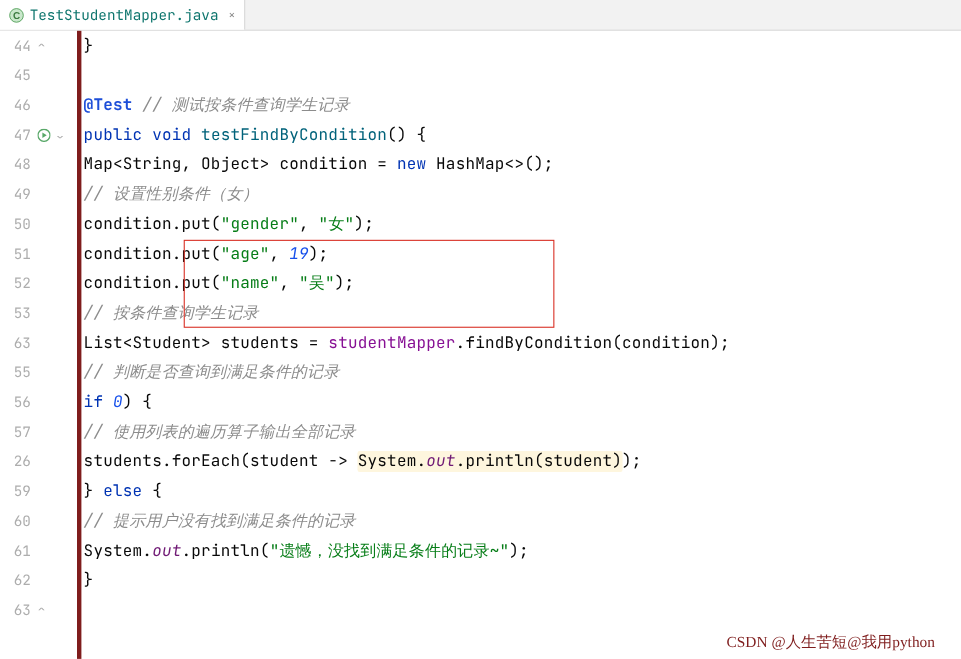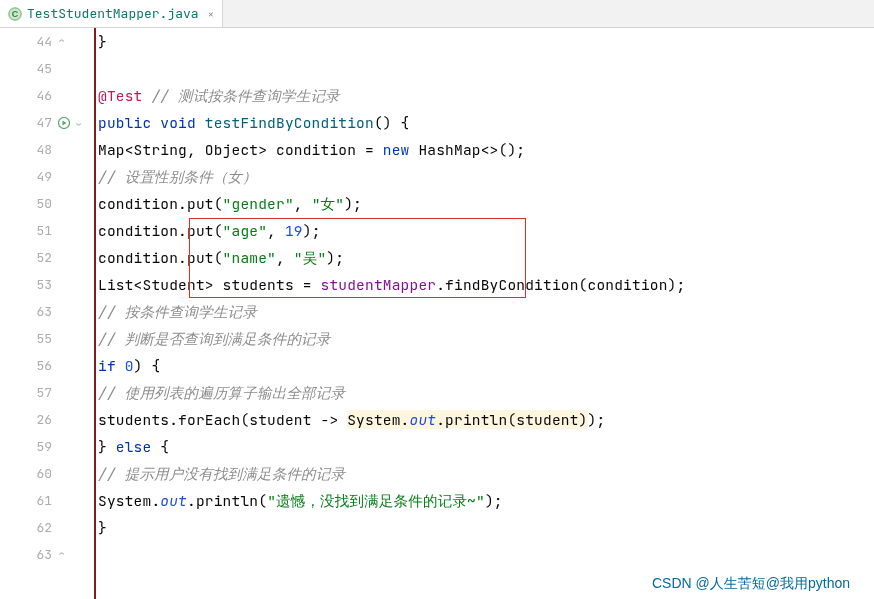--- a/index.html
+++ b/index.html
@@ -38,24 +38,23 @@
     .tab-close { color: #888; font-size: 11px; padding-left: 4px; }
     .editor {
       display: flex;
       height: calc(100% - 28px);
       background: #fff;
       position: relative;
     }
     .gutter {
       display: flex;
       flex-direction: column;
-      border-right: 2px solid #7f1d1d;
+      border-right: 4px solid #7f1d1d;
       background: #ffffff;
       flex-shrink: 0;
-      padding-left: 24px;
     }
     .gutter-row {
       display: flex;
       align-items: center;
       height: 27px;
       padding-right: 6px;
     }
     .line-num {
       width: 28px;
       text-align: right;
@@ -77,46 +76,46 @@
     }
     .code-row {
       height: 27px;
       display: flex;
       align-items: center;
       white-space: pre;
       font-size: 14.5px;
       letter-spacing: 0.2px;
     }
     .k-keyword { color: #0033b3; }
-    .k-annotation { color: #be185d; }
+    .k-annotation { color: #1d4ed8; font-weight: bold; }
     .k-comment { color: #8c8c8c; font-style: italic; }
     .k-string { color: #067d17; }
-    .k-number { color: #1750eb; }
+    .k-number { color: #1750eb; font-style: italic; }
     .k-field { color: #871094; }
-    .k-static { color: #1d4ed8; font-style: italic; }
+    .k-static { color: #701a75; font-style: italic; }
     .k-method { color: #00627a; }
     .k-plain { color: #080808; }
     .highlight-usage { background: #fef6de; border-radius: 2px; }
     .red-box {
       position: absolute;
       border: 1px solid #d93025;
       pointer-events: none;
     }
     .fold-cap {
       color: #adadad;
       font-size: 12px;
       line-height: 10px;
     }
     .watermark {
       position: absolute;
       bottom: 6px;
       right: 24px;
-      color: #0369a1;
+      color: #7f1d1d;
       font-size: 14px;
-      font-family: Liberation Sans, sans-serif;
+      font-family: Liberation Serif, serif;
       pointer-events: none;
     }
     .run-icon svg { display:block; }
   </style>
 </head>
 <body>
 
 <div class="tab-bar">
   <div class="tab">
     <span class="tab-icon">
@@ -231,22 +230,22 @@
 
     <div class="code-row">        <span class="k-plain">}</span></div>
     <div class="code-row"></div>
     <div class="code-row">        <span class="k-annotation">@Test</span><span class="k-comment"> // 测试按条件查询学生记录</span></div>
     <div class="code-row">        <span class="k-keyword">public </span><span class="k-keyword">void </span><span class="k-method">testFindByCondition</span><span class="k-plain">() {</span></div>
     <div class="code-row">            <span class="k-plain">Map&lt;String, Object&gt; condition = </span><span class="k-keyword">new </span><span class="k-plain">HashMap&lt;&gt;();</span></div>
     <div class="code-row">            <span class="k-comment">// 设置性别条件（女）</span></div>
     <div class="code-row">            <span class="k-plain">condition.put(</span><span class="k-string">"gender"</span><span class="k-plain">, </span><span class="k-string">"女"</span><span class="k-plain">);</span></div>
     <div class="code-row">            <span class="k-plain">condition.put(</span><span class="k-string">"age"</span><span class="k-plain">, </span><span class="k-number">19</span><span class="k-plain">);</span></div>
     <div class="code-row">            <span class="k-plain">condition.put(</span><span class="k-string">"name"</span><span class="k-plain">, </span><span class="k-string">"吴"</span><span class="k-plain">);</span></div>
+    <div class="code-row">            <span class="k-comment">// 按条件查询学生记录</span></div>
     <div class="code-row">            <span class="k-plain">List&lt;Student&gt; students = </span><span class="k-field">studentMapper</span><span class="k-plain">.findByCondition(condition);</span></div>
-    <div class="code-row">            <span class="k-comment">// 按条件查询学生记录</span></div>
     <div class="code-row">            <span class="k-comment">// 判断是否查询到满足条件的记录</span></div>
     <div class="code-row">            <span class="k-keyword">if </span><span class="k-number">0</span><span class="k-plain">) {</span></div>
     <div class="code-row">                <span class="k-comment">// 使用列表的遍历算子输出全部记录</span></div>
     <div class="code-row">                <span class="k-plain">students.forEach(student -&gt; </span><span class="highlight-usage"><span class="k-plain">System.</span><span class="k-static">out</span><span class="k-plain">.println(student)</span></span><span class="k-plain">);</span></div>
     <div class="code-row">            <span class="k-plain">} </span><span class="k-keyword">else </span><span class="k-plain">{</span></div>
     <div class="code-row">                <span class="k-comment">// 提示用户没有找到满足条件的记录</span></div>
     <div class="code-row">                <span class="k-plain">System.</span><span class="k-static">out</span><span class="k-plain">.println(</span><span class="k-string">"遗憾，没找到满足条件的记录~"</span><span class="k-plain">);</span></div>
     <div class="code-row">            <span class="k-plain">}</span></div>
 
     <div class="watermark">CSDN @人生苦短@我用python</div>

